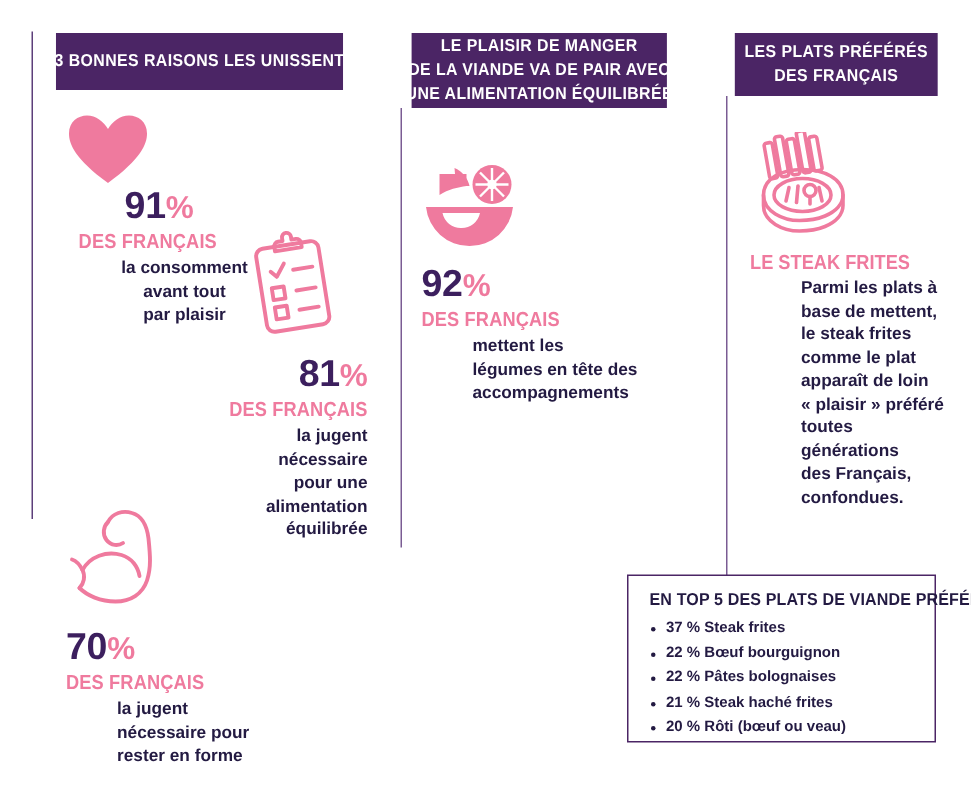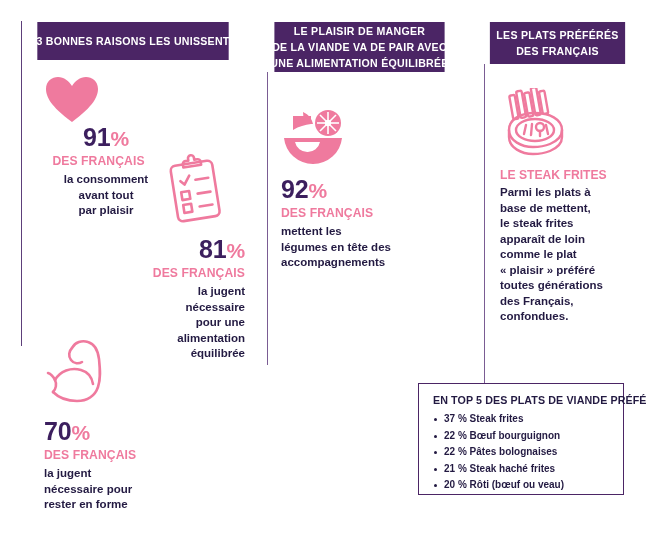--- a/index.html
+++ b/index.html
@@ -65,20 +65,21 @@
     transform-origin: left center;
     white-space: nowrap;
   }
   .stat.right .des { transform-origin: right center; }
   .desc {
     color: #231a42;
     font-weight: bold;
     font-size: 11.5px;
     line-height: 15.5px;
     margin-top: 2px;
+    margin-left: 34px;
   }
   .stat.right { text-align: right; }
 
   
   .subhead {
     color: #ef7a9e;
     font-weight: bold;
     font-size: 13.5px;
     line-height: 18px;
     transform: scaleX(.9);
@@ -266,22 +267,22 @@
     <path d="M46 37 l2 9"></path>
   </g>
 </svg>
 
 <div style="position:absolute; left:500px; top:166px; width:135px;">
   <div class="subhead">LE STEAK FRITES</div>
   <div class="desc" style="margin-top:1px;">
     <div>Parmi les plats à</div>
     <div>base de mettent,</div>
     <div>le steak frites</div>
+    <div>comme le plat</div>
     <div>apparaît de loin</div>
-    <div>comme le plat</div>
     <div>« plaisir » préféré</div>
     <div>toutes générations</div>
     <div>des Français,</div>
     <div>confondues.</div>
   </div>
 </div>
 
 <div class="top5" style="left:418px; top:383px; width:206px; height:112px;">
   <div class="top5-title">EN TOP 5 DES PLATS DE VIANDE PRÉFÉRÉS :</div>
   <ul>

